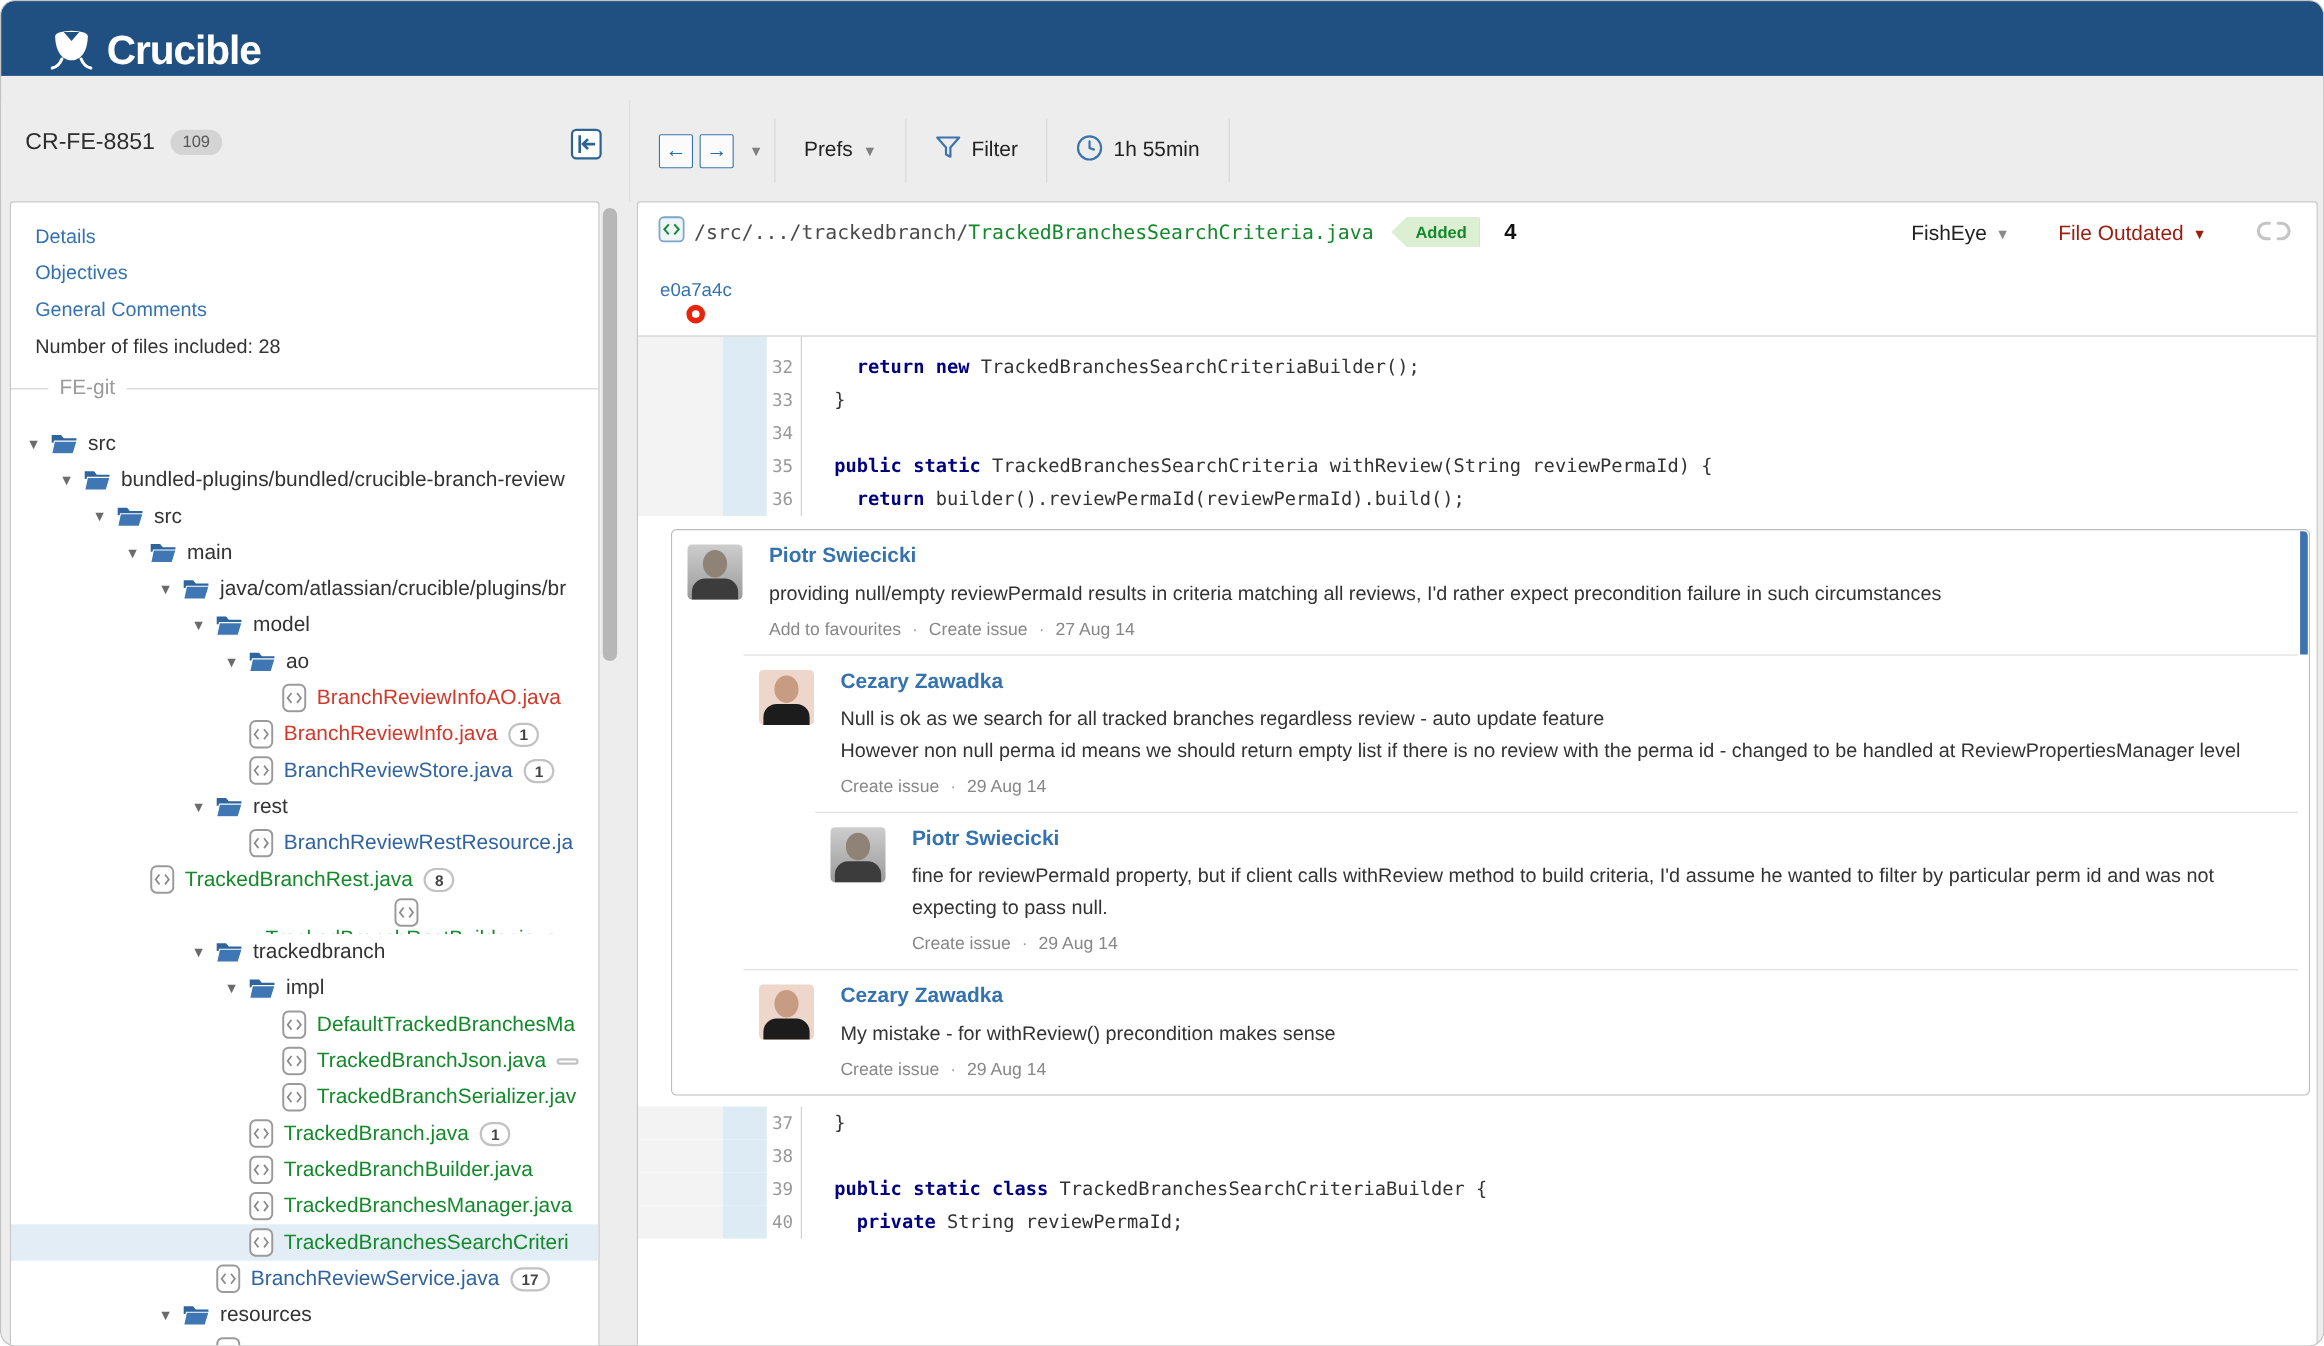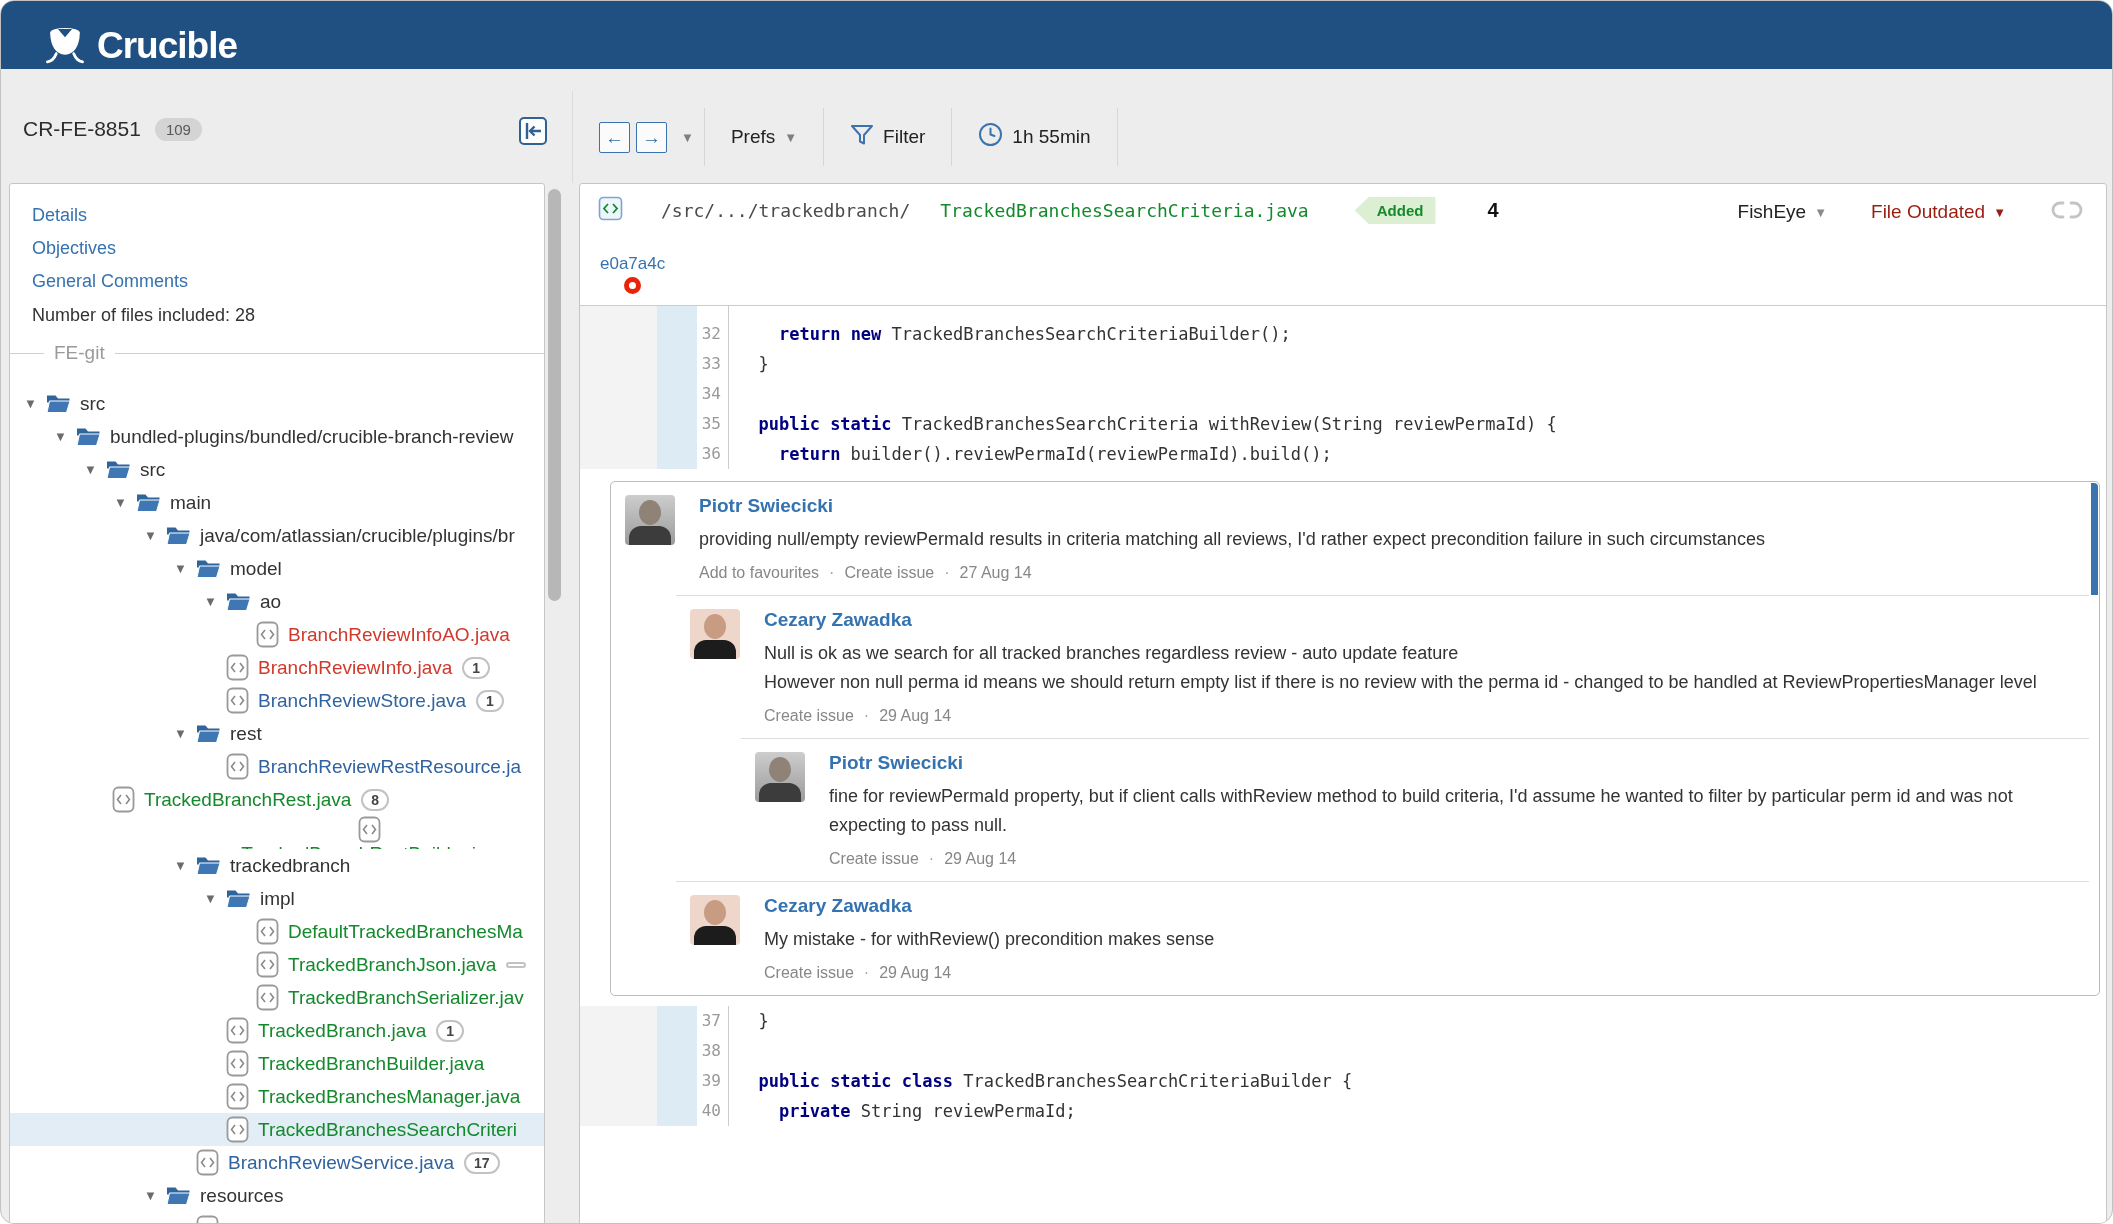--- a/index.html
+++ b/index.html
@@ -48,21 +48,21 @@
   .c-green { color:#14892c; }
   .c-blue { color:#30639f; }
   .badge { margin-left:10px; border:2px solid #c2c2c2; border-radius:12px; background:#fff;
            color:#444; font-size:14px; font-weight:bold; padding:1px 8px; flex:none; }
   .side-scroll { position:absolute; left:547px; top:188px; width:13px; height:412px; background:#b7b7b7; border-radius:7px; }
 
   
   .main-panel { position:absolute; left:578px; top:182px; width:1528px; height:1100px;
                 background:#fff; border:1px solid #c6c6c6; border-radius:3px 3px 0 0; overflow:hidden; }
   .file-header { position:relative; height:122px; border-bottom:1px solid #cccccc; }
-  .path-row { position:absolute; left:18px; top:12px; display:flex; align-items:center;gap:30px; }
+  .path-row { position:absolute; left:18px; top:12px; display:flex; align-items:center; }
   .file-icon { margin-right:8px; }
   .path-mono { font-family:"DejaVu Sans Mono", monospace; font-size:18px; color:#4a4a4a; }
   .path-file { font-family:"DejaVu Sans Mono", monospace; font-size:18px; color:#14892c; }
   .added-tag { margin-left:16px; height:27px; line-height:27px; padding:0 12px 0 22px; background:#ddefd2;
                color:#14892c; font-size:15px; font-weight:bold;
                clip-path:polygon(14px 0, 100% 0, 100% 100%, 14px 100%, 0 50%); filter:drop-shadow(0 0 1px #8cbd76); }
   .cmt-count { margin-left:22px; font-size:20px; font-weight:bold; color:#111; }
   .fh-right { position:absolute; right:22px; top:14px; display:flex; align-items:center; gap:44px; }
   .fh-drop { display:flex; align-items:center; gap:8px; font-size:19px; color:#222; }
   .fh-drop .chev { color:#8a8a8a; font-size:13px; }
@@ -300,21 +300,21 @@
           <span class="twisty"></span>
           <span class="t-icon">
             <svg width="23" height="27" viewBox="0 0 23 27">
               <rect x="1.5" y="1.5" width="20" height="24" rx="5" fill="#fff" stroke="#9a9a9a" stroke-width="1.8"></rect>
               <path d="M9 9 L5.5 13.5 L9 18" fill="none" stroke="#8a8a8a" stroke-width="1.6"></path>
               <path d="M14 9 L17.5 13.5 L14 18" fill="none" stroke="#8a8a8a" stroke-width="1.6"></path>
             </svg>
           </span>
           <span class="lbl c-blue">BranchReviewRestResource.ja</span>
         </div>
-        <div class="tree-row" style="padding-left: 80px;">
+        <div class="tree-row" style="padding-left: 104px;">
           <span class="twisty"></span>
           <span class="t-icon">
             <svg width="23" height="27" viewBox="0 0 23 27">
               <rect x="1.5" y="1.5" width="20" height="24" rx="5" fill="#fff" stroke="#9a9a9a" stroke-width="1.8"></rect>
               <path d="M9 9 L5.5 13.5 L9 18" fill="none" stroke="#8a8a8a" stroke-width="1.6"></path>
               <path d="M14 9 L17.5 13.5 L14 18" fill="none" stroke="#8a8a8a" stroke-width="1.6"></path>
             </svg>
           </span>
           <span class="lbl c-green">TrackedBranchRest.java</span>
           <span class="badge">8</span>

